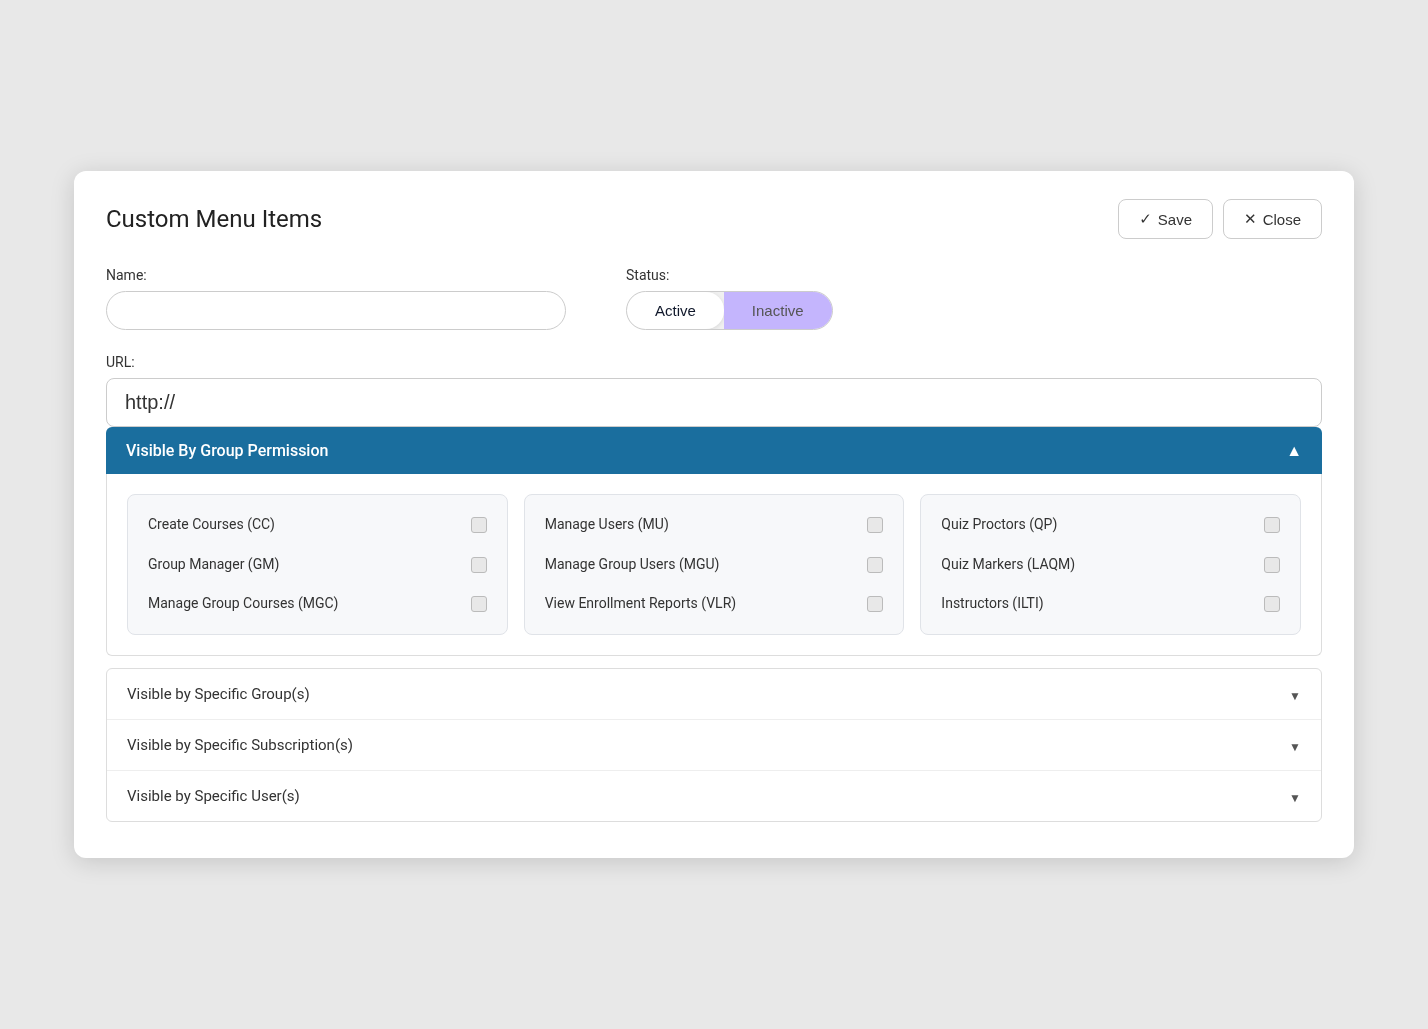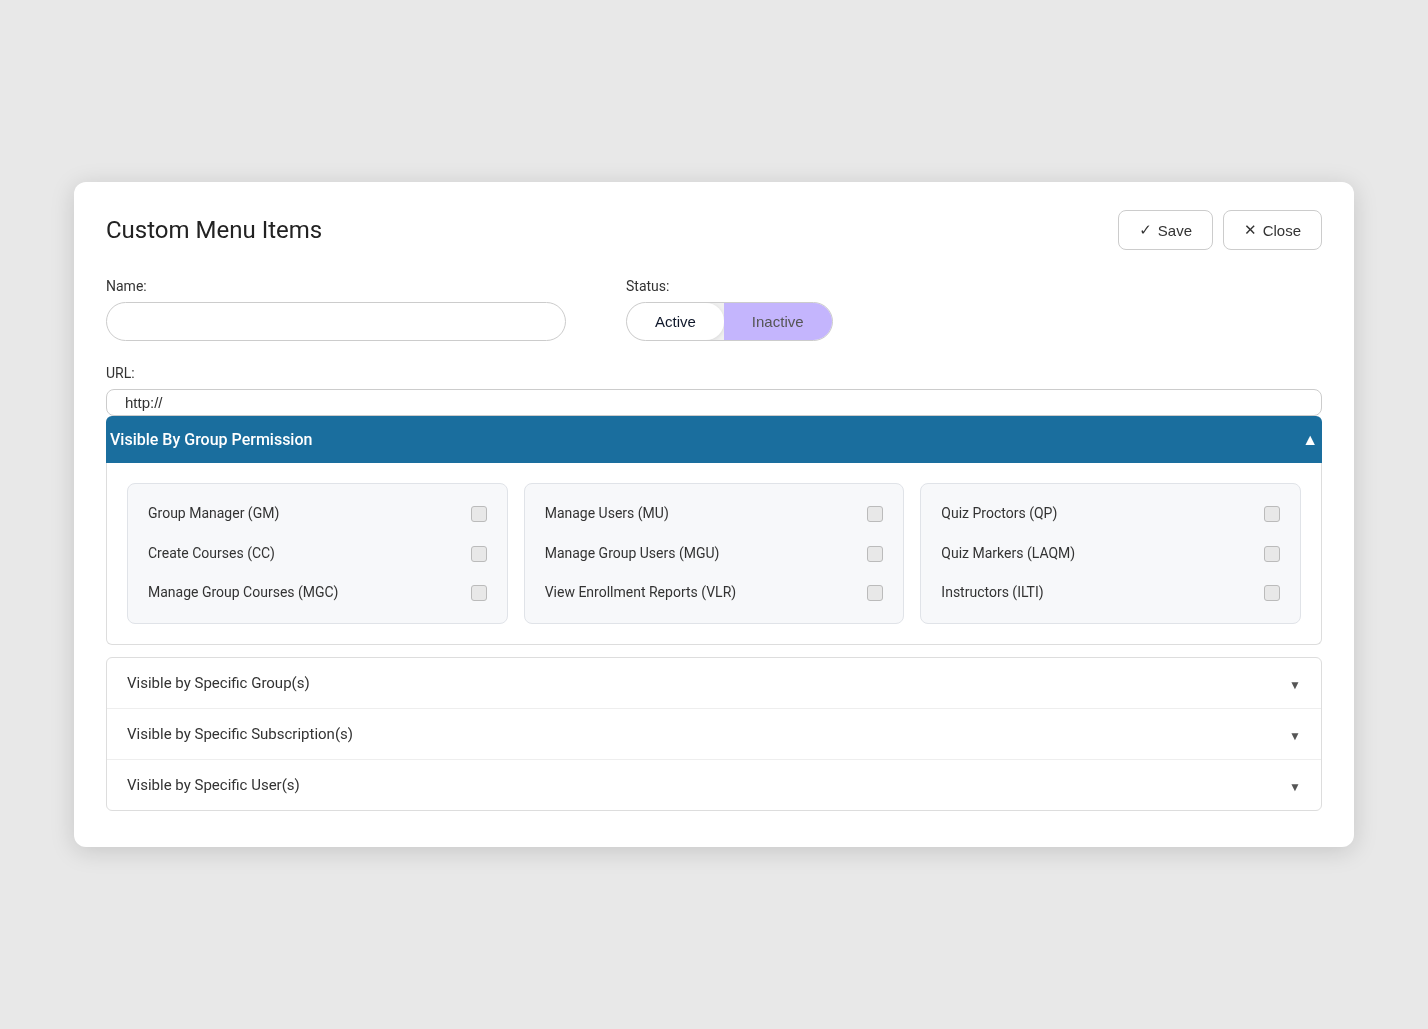--- a/index.html
+++ b/index.html
@@ -102,31 +102,31 @@
       background: #fff;
       color: #0f172a;
       border-radius: 18px;
       box-shadow: 0 1px 4px rgba(0,0,0,0.1);
     }
     .url-group {
     }
     .url-input {
       border: 1.5px solid #ccc;
       border-radius: 8px;
-      padding: 4px 18px;
-      font-size: 15px;
+      padding: 12px 18px;
+      font-size: 20px;
       color: #333;
       outline: none;
       background: #fff;
       width: 100%;
     }
     .section-header {
       background: #1a6e9e;
       color: #fff;
-      padding: 14px 4px;
+      padding: 14px 20px;
       border-radius: 6px 6px 0 0;
       font-size: 16px;
       font-weight: 500;
       display: flex;
       justify-content: space-between;
       align-items: center;
       cursor: pointer;
     }
     .section-content {
       border: 1px solid #ddd;
@@ -239,25 +239,25 @@
   <div class="section-wrapper">
     <div class="section-header">
       <span>Visible By Group Permission</span>
       <span>▲</span>
     </div>
     <div class="section-content">
       <div class="permission-grid">
 
         <div class="permission-card">
           <div class="permission-item">
+            <span class="permission-label">Create Courses (CC)</span>
+            <div class="permission-checkbox"></div>
+          </div>
+          <div class="permission-item">
             <span class="permission-label">Group Manager (GM)</span>
-            <div class="permission-checkbox"></div>
-          </div>
-          <div class="permission-item">
-            <span class="permission-label">Create Courses (CC)</span>
             <div class="permission-checkbox"></div>
           </div>
           <div class="permission-item">
             <span class="permission-label">Manage Group Courses (MGC)</span>
             <div class="permission-checkbox"></div>
           </div>
         </div>
 
         <div class="permission-card">
           <div class="permission-item">

